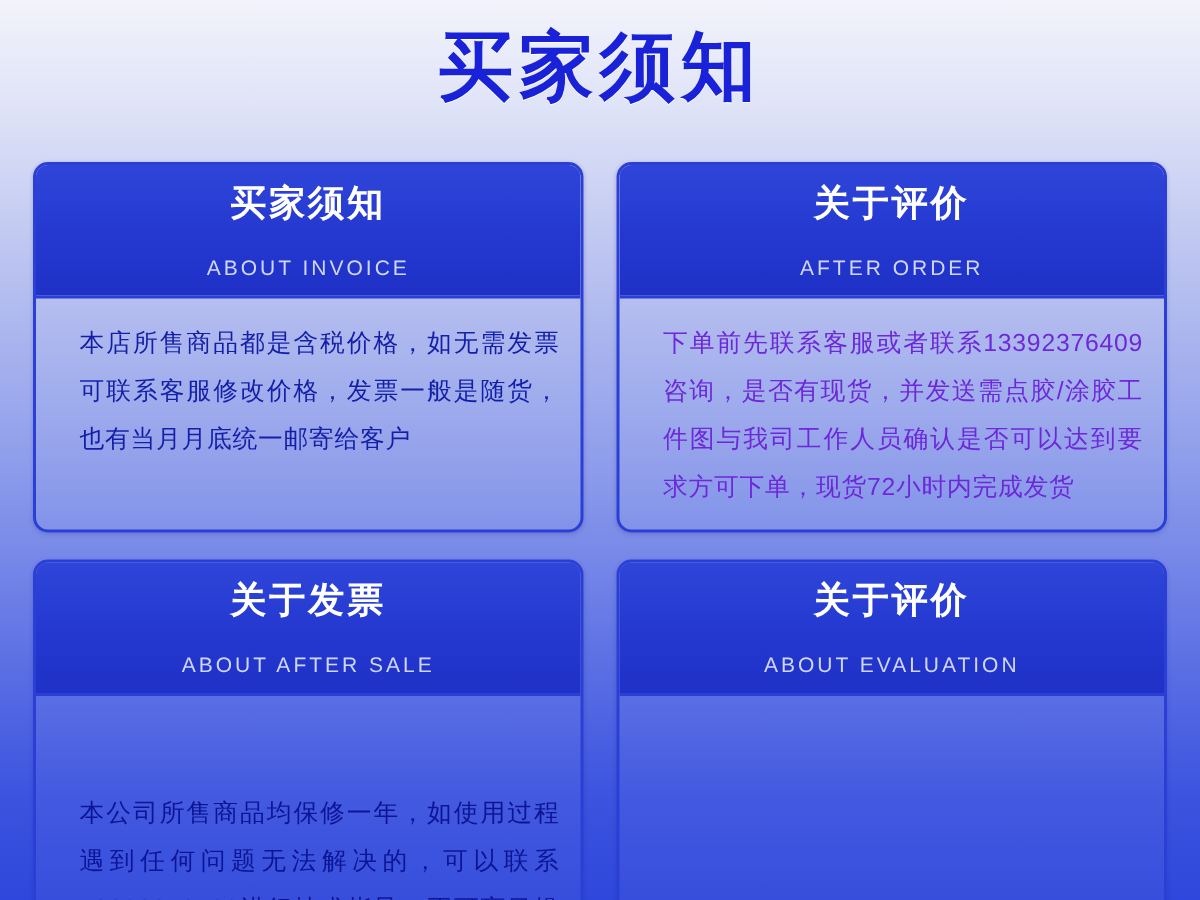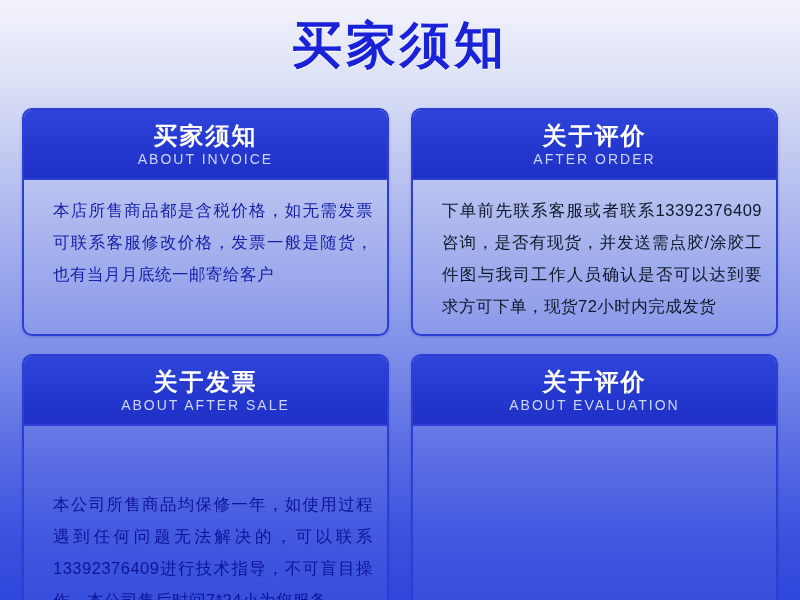--- a/index.html
+++ b/index.html
@@ -58,31 +58,31 @@
     color: #ffffff;
     font-size: 24px;
     font-weight: bold;
     letter-spacing: 2px;
     line-height: 1.2;
   }
   .card-head .en {
     color: #cfd6f7;
     font-size: 14px;
     letter-spacing: 2px;
-    margin-top: 0;
+    margin-top: 19px;
     line-height: 1.2;
   }
   .card-body {
     padding: 14px 14px 12px 29px;
     min-height: 126px;
     box-sizing: border-box;
   }
   .card-body p {
     margin: 0;
-    color: #0f172a;
+    color: #6d28d9;
     font-size: 16.5px;
     line-height: 1.95;
     text-align: justify;
     letter-spacing: 0.5px;
   }
   .card-1 .card-body p { color: #141fa8; }
   .card-3 .card-body, .card-4 .card-body { min-height: 132px; }
   .card-3 .card-body p, .card-4 .card-body p { color: #0d1596; margin-top: 48px; }
 </style>
 </head>

